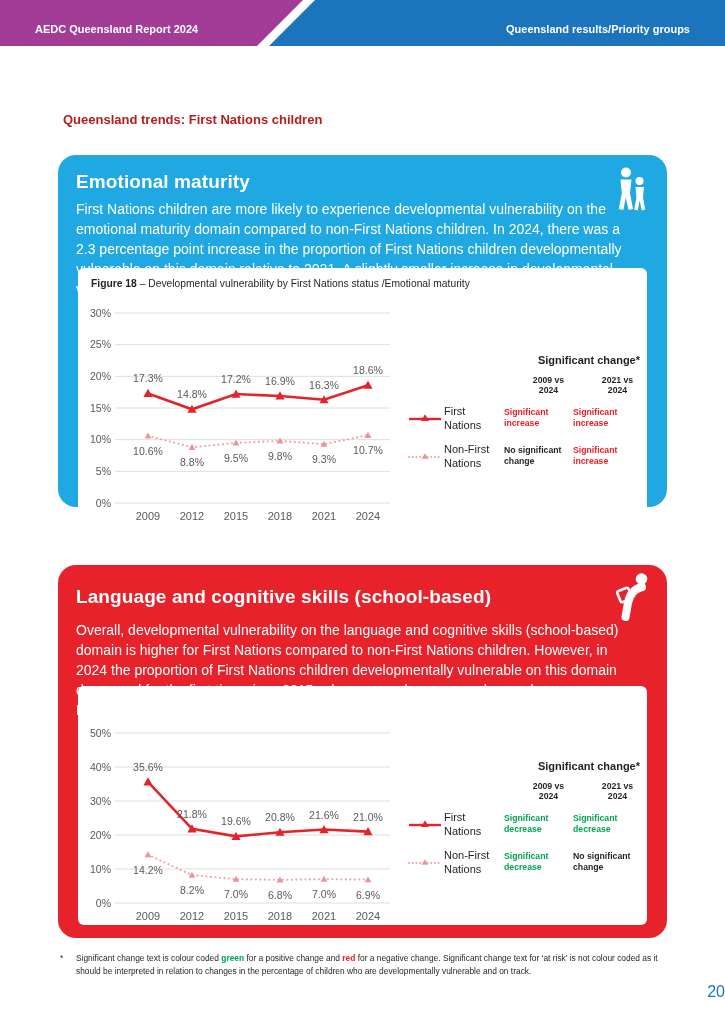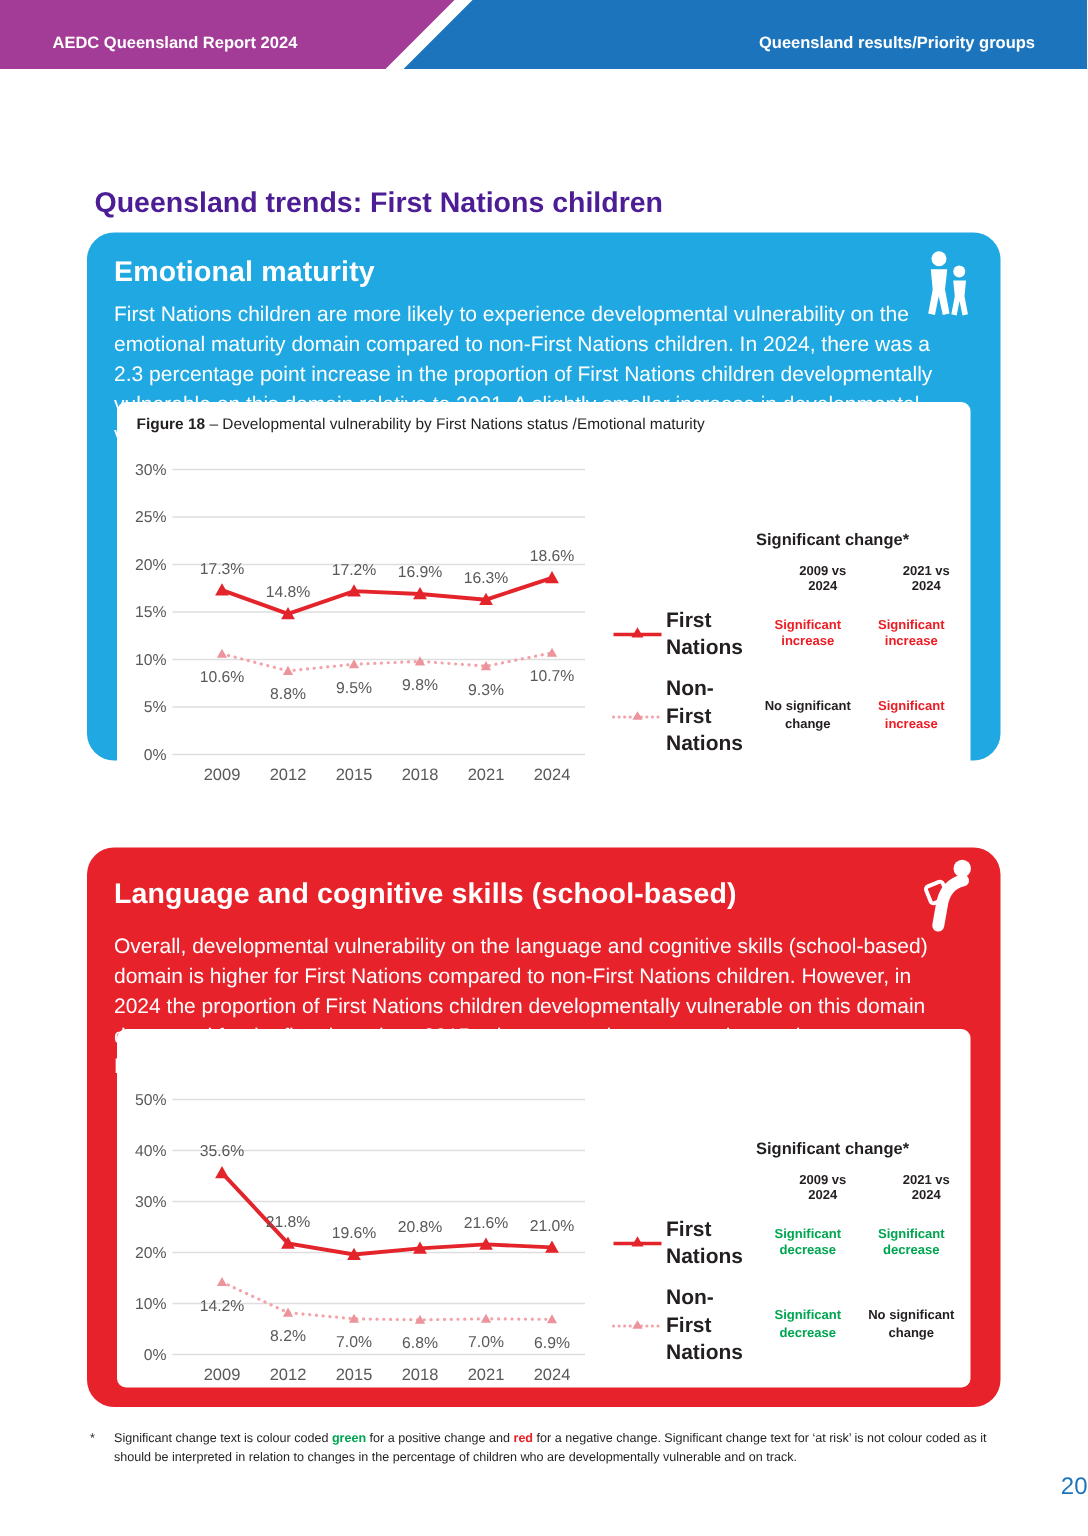--- a/index.html
+++ b/index.html
@@ -8,21 +8,21 @@
 
   
   .header{position:absolute;top:0;left:0;width:725px;height:46px;background:#ffffff;text-align:right;}
   .header-purple{position:absolute;inset:0;background:#A33C96;
        clip-path:polygon(0 0,303px 0,257px 46px,0 46px);}
   .header-blue{position:absolute;inset:0;background:#1C75BC;
        clip-path:polygon(315px 0,725px 0,725px 46px,269px 46px);}
   .header-left{position:absolute;left:35px;top:23px;color:#fff;font-size:11px;font-weight:bold;}
   .header-right{position:absolute;right:35px;top:23px;color:#fff;font-size:11px;font-weight:bold;}
 
-  .page-title{position:absolute;left:63px;top:125px;font-size:19px;font-weight:bold;color:#4c1d95;}
+  .page-title{position:absolute;left:63px;top:112px;font-size:13px;font-weight:bold;color:#b91c1c;}
 
   
   .panel{position:absolute;left:58px;width:609px;border-radius:18px;color:#fff;}
   .panel1{top:155px;height:352px;background:#1FA8E1;}
   .panel2{top:565px;height:373px;background:#E7222B;}
   .panel-heading{position:absolute;left:18px;font-weight:bold;font-size:19px;letter-spacing:.1px;}
   .panel1 .panel-heading{top:16px;}
   .panel2 .panel-heading{top:21px;}
   .panel-par{position:absolute;left:18px;font-size:14px;line-height:1.42;}
   .panel1 .panel-par{top:45px;width:560px;}
@@ -36,26 +36,26 @@
   .panel1 .card{top:113px;height:265px;}
   .panel2 .card{top:121px;height:239px;}
   .fig-caption{position:absolute;left:13px;top:10px;font-size:10.3px;color:#231F20;z-index:2;}
   .chart-host{position:absolute;left:0;top:0;width:100%;height:100%;}
   .chart-host svg{position:absolute;left:0;top:0;}
 
   
   .sig-host{position:absolute;width:234px;z-index:3;}
   .panel1 .sig-host{left:330px;top:86px;}
   .panel2 .sig-host{left:330px;top:74px;}
-  .sig-title{margin-left:96px;width:136px;text-align:left;font-weight:bold;
+  .sig-title{margin-left:96px;width:136px;text-align:right;font-weight:bold;
        font-size:11px;color:#231F20;margin-bottom:9px;}
   .sig-grid{display:grid;grid-template-columns:36px 60px 69px 69px;row-gap:9px;align-items:center;}
   .sig-colhead{text-align:center;font-weight:bold;font-size:8.7px;color:#231F20;margin-left:20px;}
-  .sig-series{font-size:14px;color:#231F20;line-height:1.3;font-weight:bold;}
-  .sig-cell{text-align:center;font-weight:bold;font-size:8.7px;line-height:1.3;}
+  .sig-series{font-size:11px;color:#231F20;line-height:1.3;}
+  .sig-cell{font-weight:bold;font-size:8.7px;line-height:1.3;}
   .sig-cell.red{color:#ED1C24;}
   .sig-cell.green{color:#00A551;}
   .sig-cell.black{color:#231F20;}
   .sig-key{display:flex;align-items:center;}
 
   
   .footnote{position:absolute;left:60px;top:952px;width:618px;display:flex;
        font-size:8.4px;color:#231F20;line-height:1.55;}
   .footnote .marker{width:16px;flex:none;}
   .fn-green{color:#00A551;font-weight:bold;}

